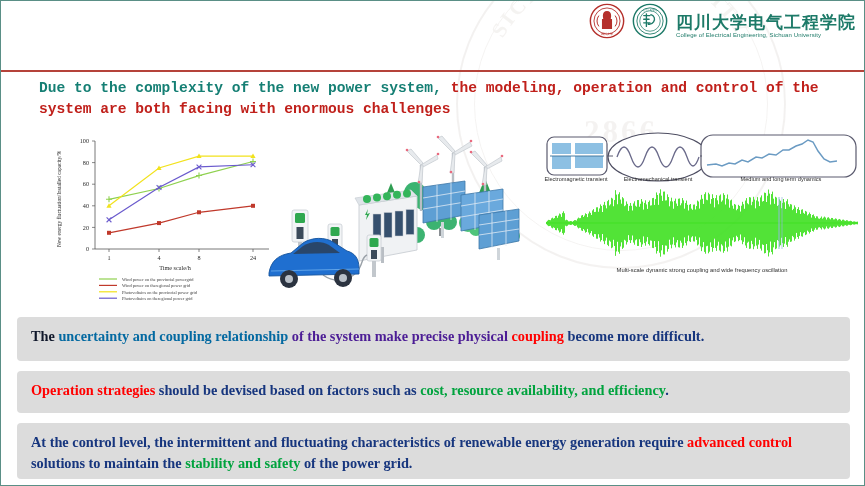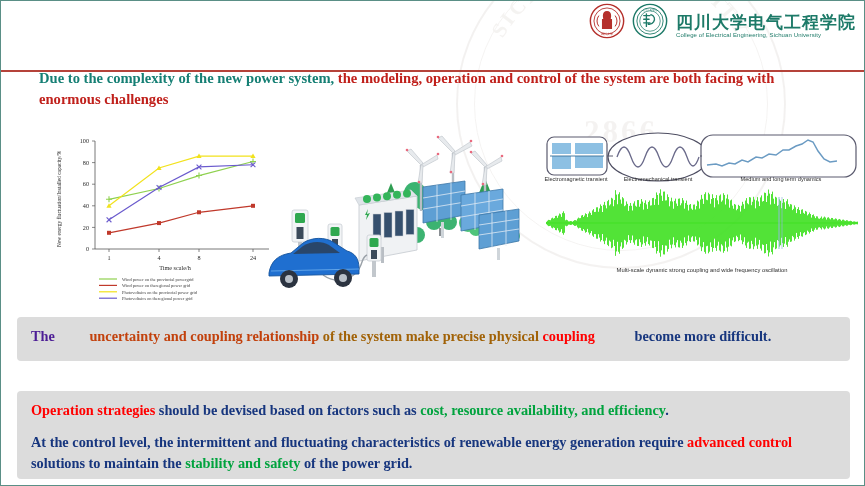--- a/index.html
+++ b/index.html
@@ -33,23 +33,23 @@
            line-height:18px;font-family:"DejaVu Sans",sans-serif;}
   .logo-en{font-size:6px;color:#1d7a68;line-height:8px;letter-spacing:.1px;
            font-family:"Liberation Sans",sans-serif;}
 
   #title{position:absolute;left:22px;top:32px;font-size:20px;font-weight:bold;
          color:#12635c;font-family:"Liberation Serif",serif;white-space:nowrap;}
   #title-rule{position:absolute;left:0;top:69px;width:863px;height:2px;
               background:#b5433a;}
 
   
-  #lead{position:absolute;left:38px;top:67px;width:795px;
+  #lead{position:absolute;left:38px;top:77px;width:795px;
         font-size:14.6px;font-weight:bold;line-height:21px;
-        font-family:Liberation Serif, serif;}
+        font-family:Liberation Mono, monospace;}
   .c-teal{color:#157f74;}
   .c-red{color:#c0201b;}
 
   
   #figs{position:absolute;left:0;top:122px;width:863px;height:178px;}
 
   
   #chart{position:absolute;left:46px;top:6px;width:232px;height:172px;}
   #chart svg{display:block;}
   .ax-l{font-size:5.4px;fill:#2b2b2b;font-family:"Liberation Serif",serif;}
@@ -65,21 +65,21 @@
           font-family:"Liberation Sans",sans-serif;line-height:7px;}
   #ms-cap{position:absolute;left:0;width:322px;top:142px;text-align:center;
           font-size:5.8px;color:#2e2e2e;font-family:"Liberation Sans",sans-serif;}
 
   
   .box{position:absolute;left:16px;width:833px;background:#dcdcdc;
        border-radius:4px;box-sizing:border-box;
        padding:9px 14px;font-size:14.3px;font-weight:bold;line-height:21px;
        font-family:"Liberation Serif",serif;}
   #box1{top:316px;height:44px;}
-  #box2{top:370px;height:42px;margin-top:20px;}
+  #box2{top:370px;height:42px;}
   #box3{top:422px;height:56px;}
   #box1 .t,#box2 .t,#box3 .t{display:block;}
 </style>
 </head>
 <body>
 
 <div id="slide">
 
   <div class="wm-wrap">
     <div class="wm-ring"></div>
@@ -703,21 +703,21 @@
       </svg>
 
       <div class="ms-lab" style="left:0px;top:51px;width:70px;">Electromagnetic transient</div>
       <div class="ms-lab" style="left:78px;top:51px;width:78px;">Electromechanical transient</div>
       <div class="ms-lab" style="left:170px;top:51px;width:140px;">Medium and long term dynamics</div>
       <div id="ms-cap">Multi-scale dynamic strong coupling and wide frequency oscillation</div>
     </div>
   </div>
 
   <div class="box" id="box1">
-    <span class="t" id="b1"><span style="color: #4c1d95;">The </span><span style="color: #c2410c; margin-left: 31px;">uncertainty and coupling relationship</span><span style="color: #a16207;"> of the system make precise physical </span><span style="color: rgb(255, 0, 0);">coupling</span><span style="color: rgb(23, 54, 126); padding-left: 36px;"> become more difficult.</span></span>
+    <span class="t" id="b1"><span style="color: #0f172a;">The </span><span style="color: #0369a1;">uncertainty and coupling relationship</span><span style="color: #4c1d95;"> of the system make precise physical </span><span style="color: rgb(255, 0, 0);">coupling</span><span style="color: rgb(23, 54, 126);"> become more difficult.</span></span>
   </div>
   <div class="box" id="box2">
     <span class="t" id="b2"><span style="color: rgb(255, 0, 0);">Operation strategies</span><span style="color: rgb(23, 54, 126);"> should be devised based on factors such as </span><span style="color: rgb(0, 163, 62);">cost, resource availability, and efficiency</span><span style="color: rgb(23, 54, 126);">.</span></span>
   </div>
   <div class="box" id="box3">
     <span class="t" id="b3"><span style="color: rgb(23, 54, 126);">At the control level, the intermittent and fluctuating characteristics of renewable energy generation require </span><span style="color: rgb(255, 0, 0);">advanced control</span><span style="color: rgb(23, 54, 126);"> solutions to maintain the </span><span style="color: rgb(0, 163, 62);">stability and safety</span><span style="color: rgb(23, 54, 126);"> of the power grid.</span></span>
   </div>
 
 </div>
 

